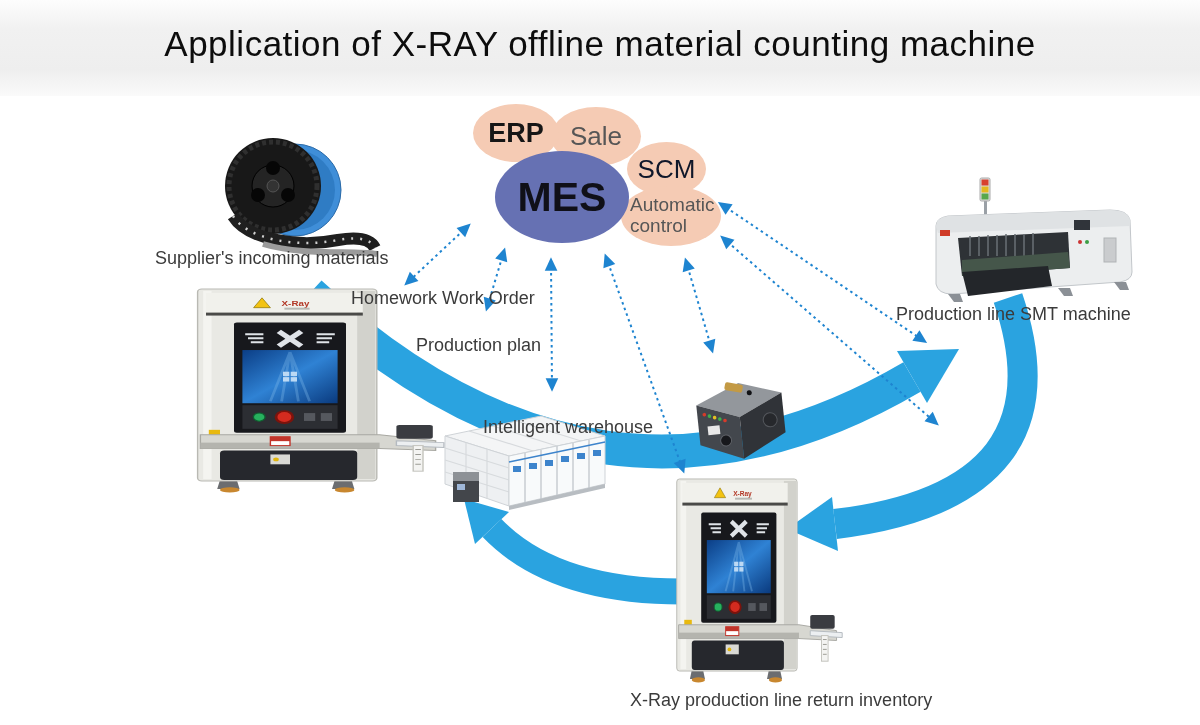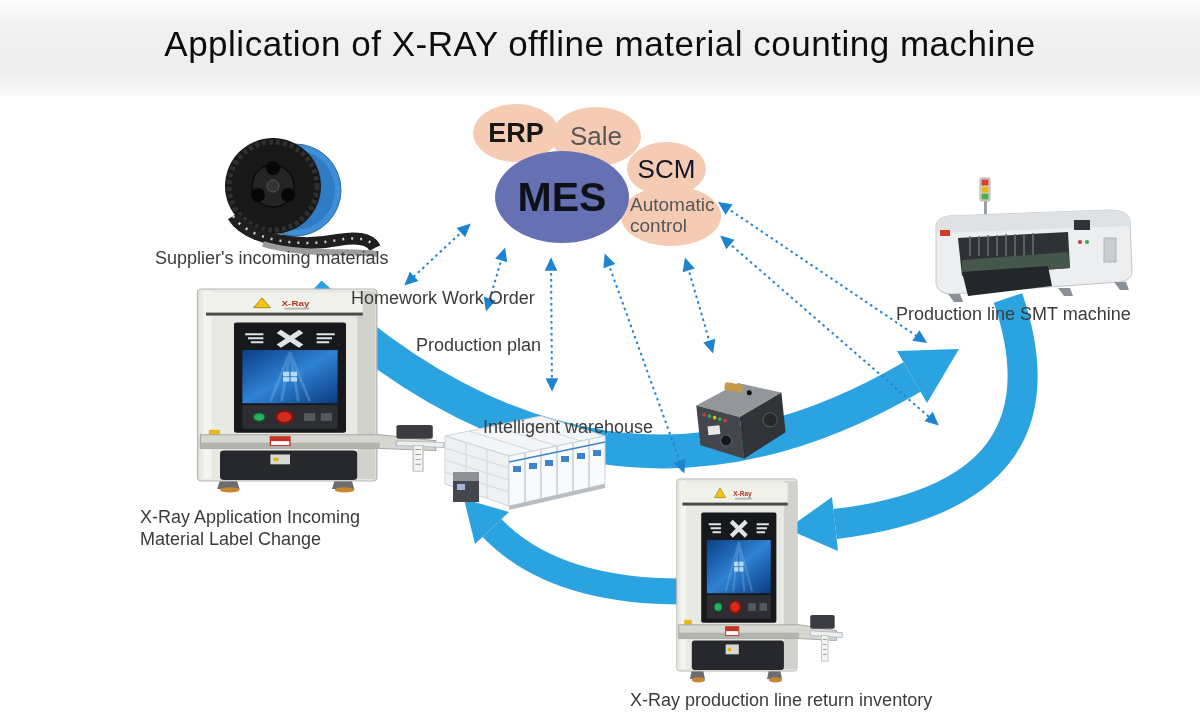--- a/index.html
+++ b/index.html
@@ -215,16 +215,14 @@
   </div>
   <div class="node n-mes">
     <span>MES</span>
   </div>
 
   <div class="lbl" style="left:155px;top:248px;">Supplier's incoming materials</div>
   <div class="lbl" style="left:303px;top:288px;margin-left:48px;">Homework Work Order</div>
   <div class="lbl" style="left:416px;top:316px;margin-top:19px;">Production plan</div>
   <div class="lbl" style="left:483px;top:400px;margin-top:17px;">Intelligent warehouse</div>
   <div class="lbl" style="left:896px;top:304px;">Production line SMT machine</div>
-  <div class="lbl wrap" style="left:140px;top:506px;">X-Ray Application Incoming
-Material Label Change</div>
   <div class="lbl" style="left:598px;top:690px;margin-left:32px;">X-Ray production line return inventory</div>
 </div>
 
 </body></html>

